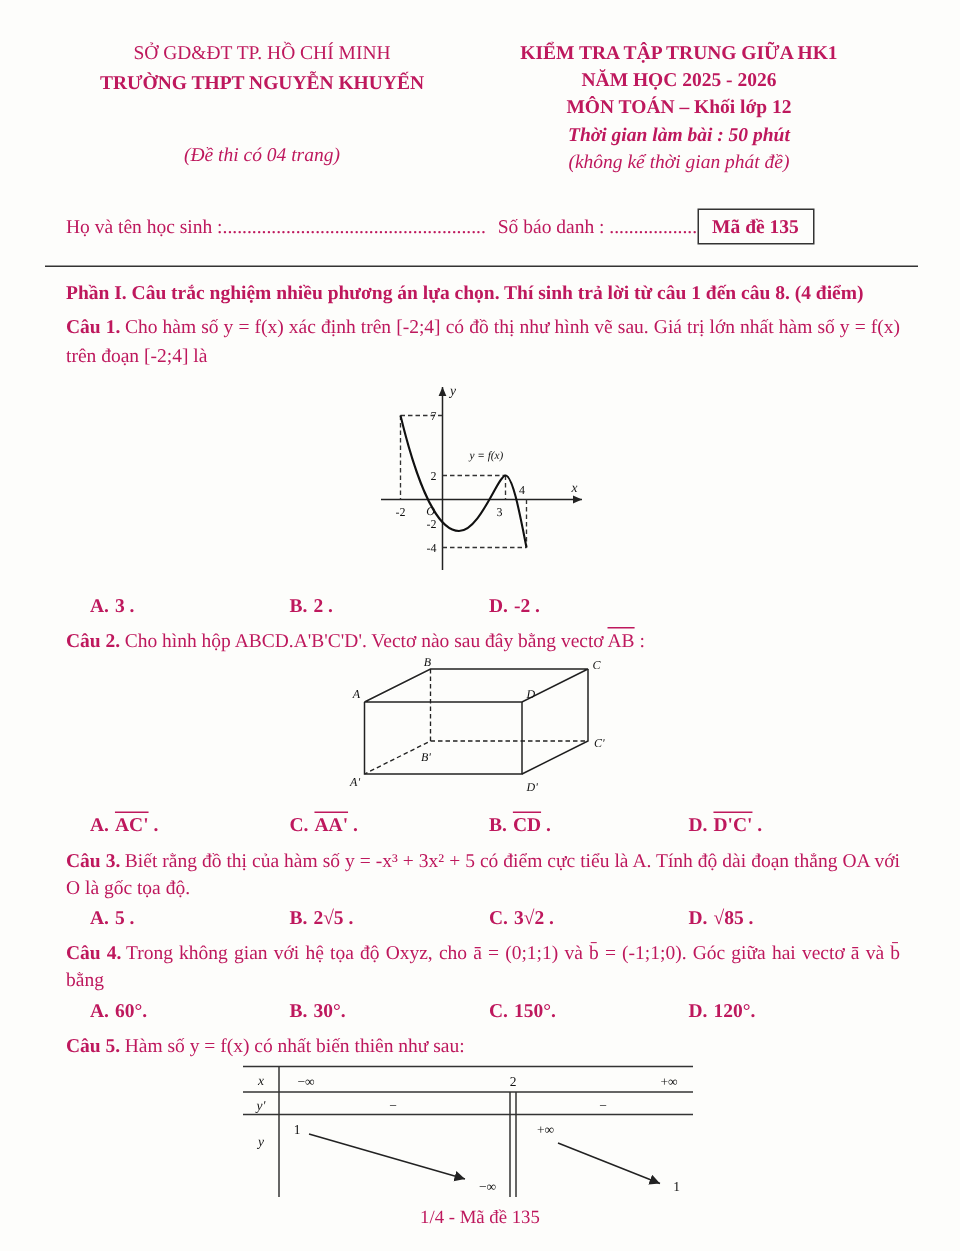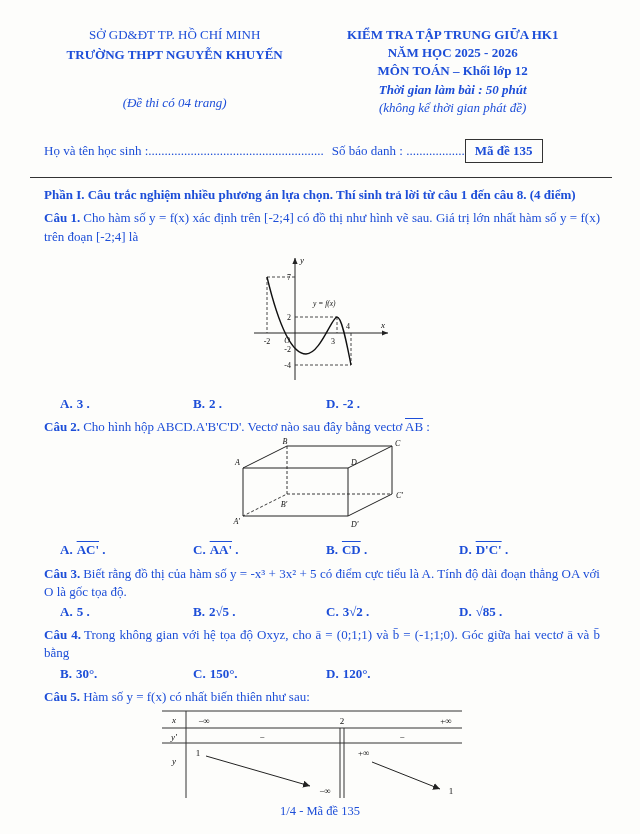--- a/index.html
+++ b/index.html
@@ -1,18 +1,18 @@
 <!DOCTYPE html>
 <html><head>
 <meta charset="utf-8">
 <style>
   html,body { margin:0; padding:0; background:#ffffff; }
   .page {
     width:640px; height:834px; position:relative; box-sizing:border-box;
-    background:#fdfdfb; color:#1d4ed8;
+    background:#fdfdfb; color:#be185d;
     font-family:"Liberation Serif","DejaVu Serif",serif;
     font-size:13px; line-height:1.4;
     padding:26px 40px 0 44px; overflow:hidden;
   }
   .b { font-weight:bold; }
   .i { font-style:italic; }
   .header { display:flex; }
   .h-left { width:47%; text-align:center; }
   .h-right { width:53%; text-align:center; }
   .h-left .school { font-weight:bold; margin-top:2px; }
@@ -139,20 +139,21 @@
   <div class="options">
     <span class="opt"><b>A.</b><span>5 .</span></span>
     <span class="opt"><b>B.</b><span>2√5 .</span></span>
     <span class="opt"><b>C.</b><span>3√2 .</span></span>
     <span class="opt"><b>D.</b><span>√85 .</span></span>
   </div>
 
   <p class="q"><span class="qlabel">Câu 4.</span><span>Trong không gian với hệ tọa độ Oxyz, cho ā = (0;1;1) và b̄ = (-1;1;0). Góc giữa hai vectơ ā và b̄ bằng</span></p>
 
   <div class="options">
+    <span class="opt"><b>A.</b><span>60°.</span></span>
     <span class="opt"><b>B.</b><span>30°.</span></span>
     <span class="opt"><b>C.</b><span>150°.</span></span>
     <span class="opt"><b>D.</b><span>120°.</span></span>
   </div>
 
   <p class="q"><span class="qlabel">Câu 5.</span><span>Hàm số y = f(x) có nhất biến thiên như sau:</span></p>
 
   <div class="fig-table">
     <svg width="300" height="88" viewBox="0 0 300 88">
       <defs>

